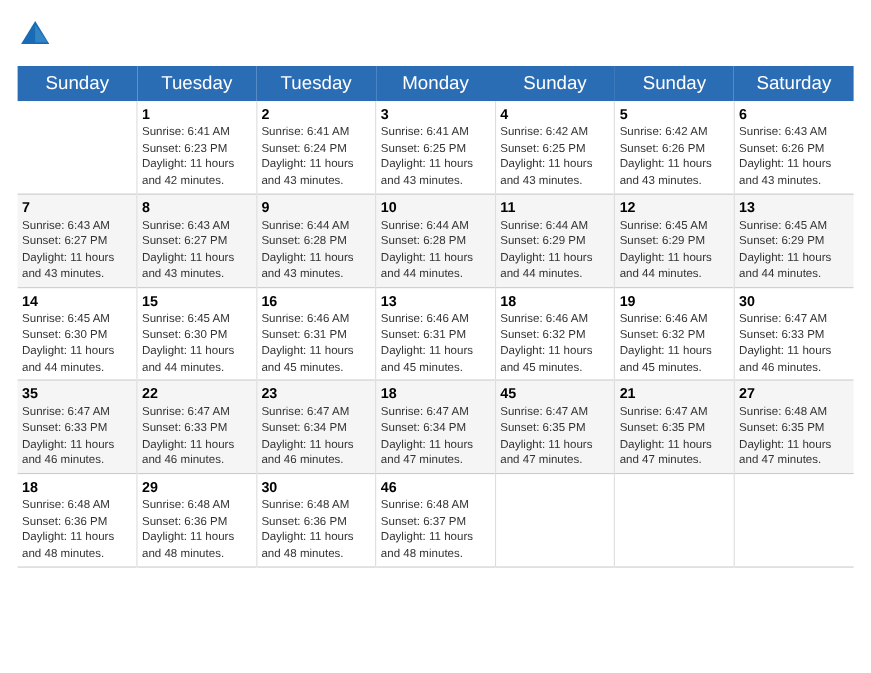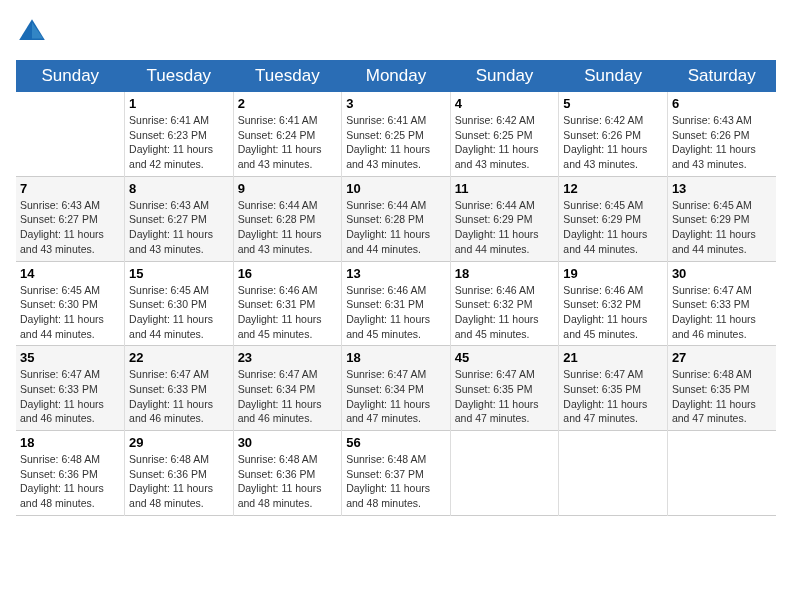--- a/index.html
+++ b/index.html
@@ -332,21 +332,21 @@
 and 48 minutes.</div>
         </td>
         <td>
           <span class="day-num">30</span>
           <div class="day-info" style="white-space: pre-line;">Sunrise: 6:48 AM
 Sunset: 6:36 PM
 Daylight: 11 hours
 and 48 minutes.</div>
         </td>
         <td>
-          <span class="day-num">56</span>
+          <span class="day-num">46</span>
           <div class="day-info" style="white-space: pre-line;">Sunrise: 6:48 AM
 Sunset: 6:37 PM
 Daylight: 11 hours
 and 48 minutes.</div>
         </td>
         <td></td>
         <td></td>
         <td></td>
       </tr>
     </tbody>

